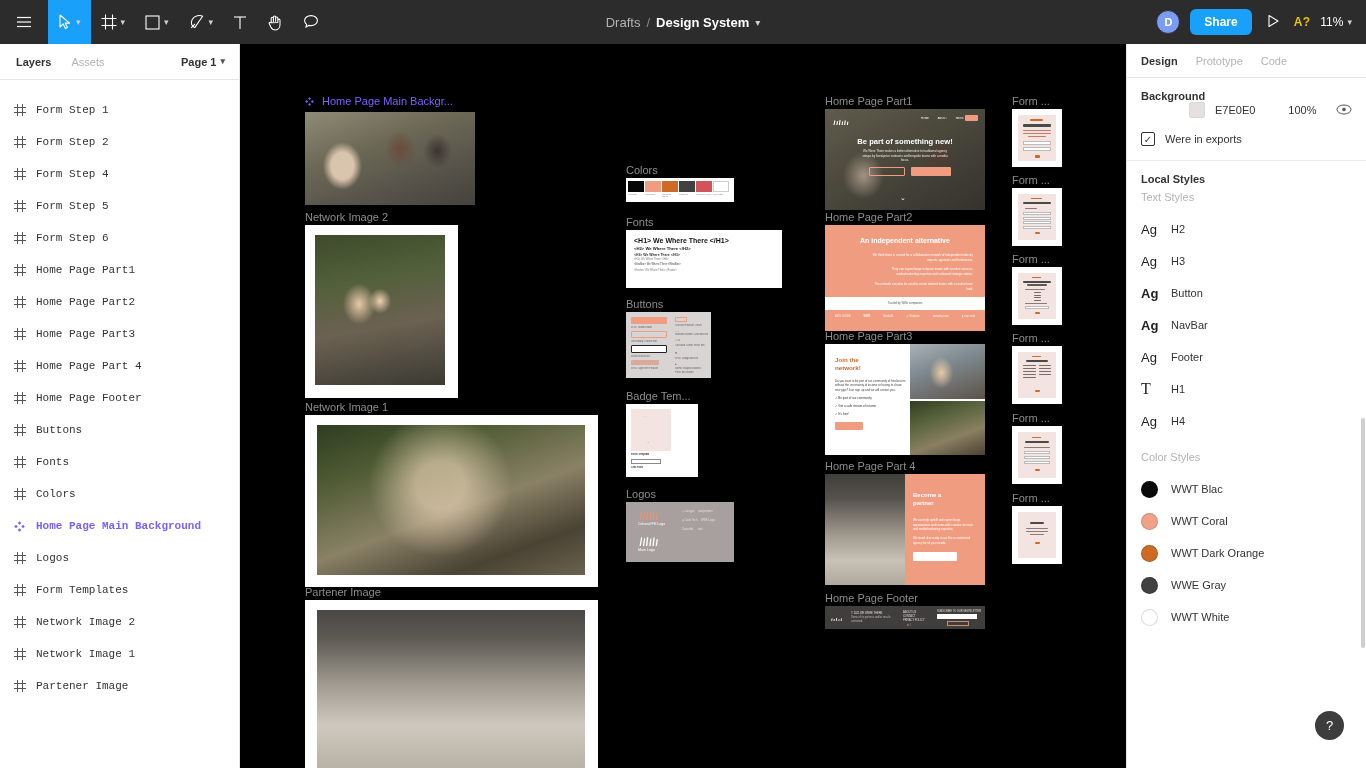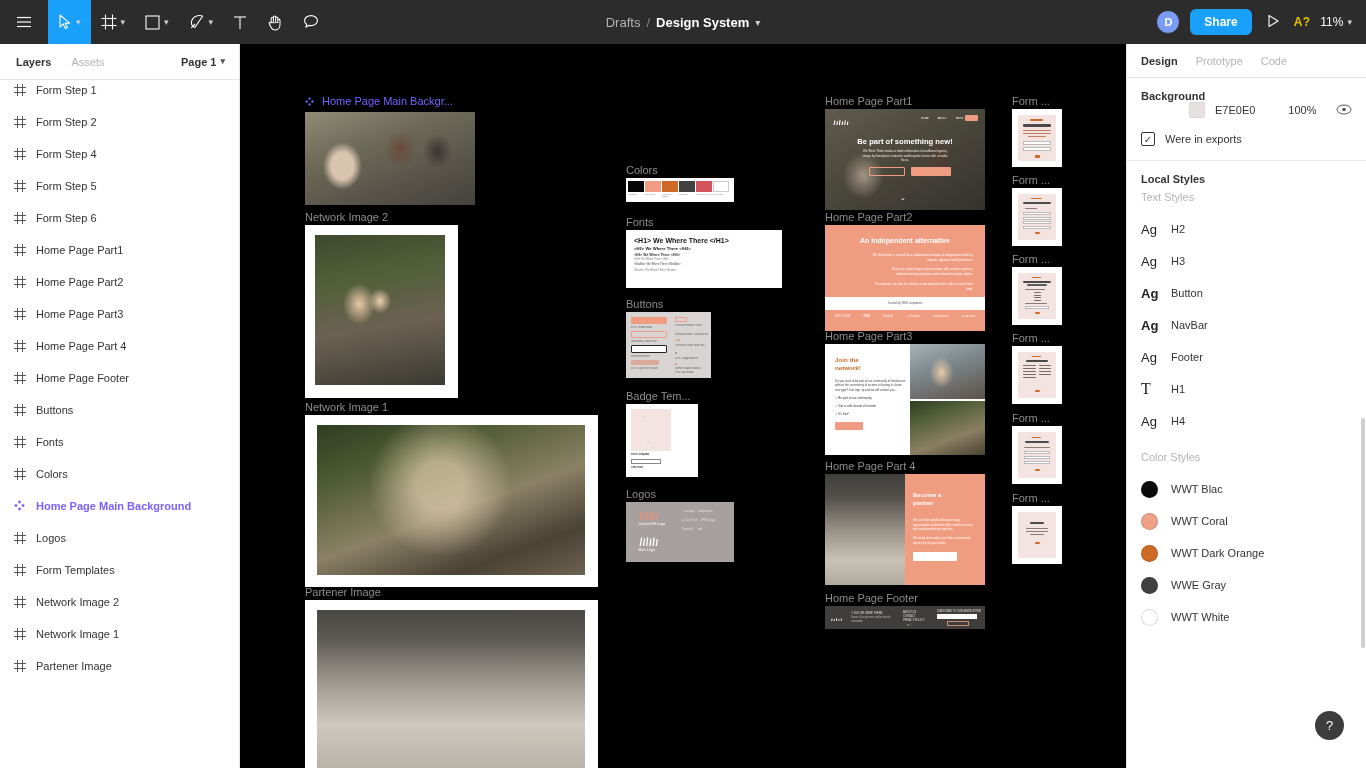--- a/index.html
+++ b/index.html
@@ -69,22 +69,22 @@
   .lp-tab { font-weight: 700; color: #333; cursor: pointer; }
   .lp-tab.inactive { font-weight: 400; color: #B3B3B3; margin-left: 20px; }
   .lp-page {
     position: absolute; right: 14px; display: flex; align-items: center;
     font-size: 11px; font-weight: 600; color: #333; cursor: pointer;
   }
   .lp-page .caret { color: #555; }
 
   .layers { flex: 1; overflow: hidden; padding-top: 4px; }
   .layer-row {
-    height: 32px; display: flex; align-items: flex-start; padding: 0 10px 0 14px;
-    font-size: 11px; color: #333; cursor: pointer; font-weight: 500;
+    height: 32px; display: flex; align-items: flex-end; padding: 0 10px 0 14px;
+    font-size: 11px; color: #333; cursor: pointer; font-weight: 500; font-family: Liberation Mono, monospace;
   }
   .layer-row.selected { color: #7B61FF; font-weight: 600; }
   .layer-ico { width: 22px; display: flex; align-items: center; justify-content: flex-start; }
 
   
   .canvas {
     position: absolute; top: 44px; left: 240px; width: 1126px; height: 724px;
     background: #E7E0E0; overflow: hidden;
   }
   .frame-label {

